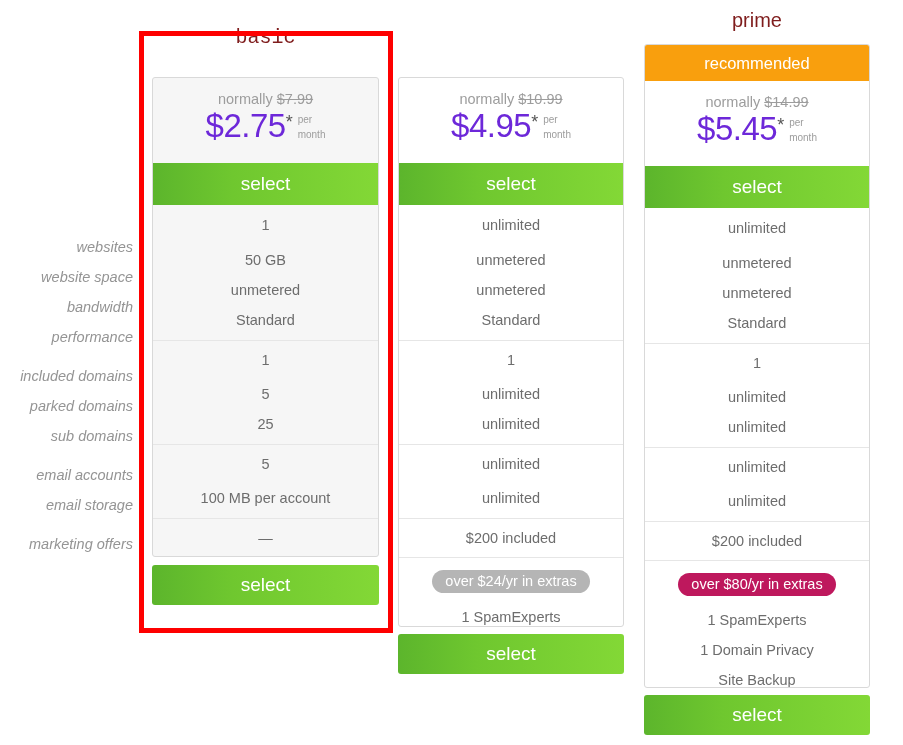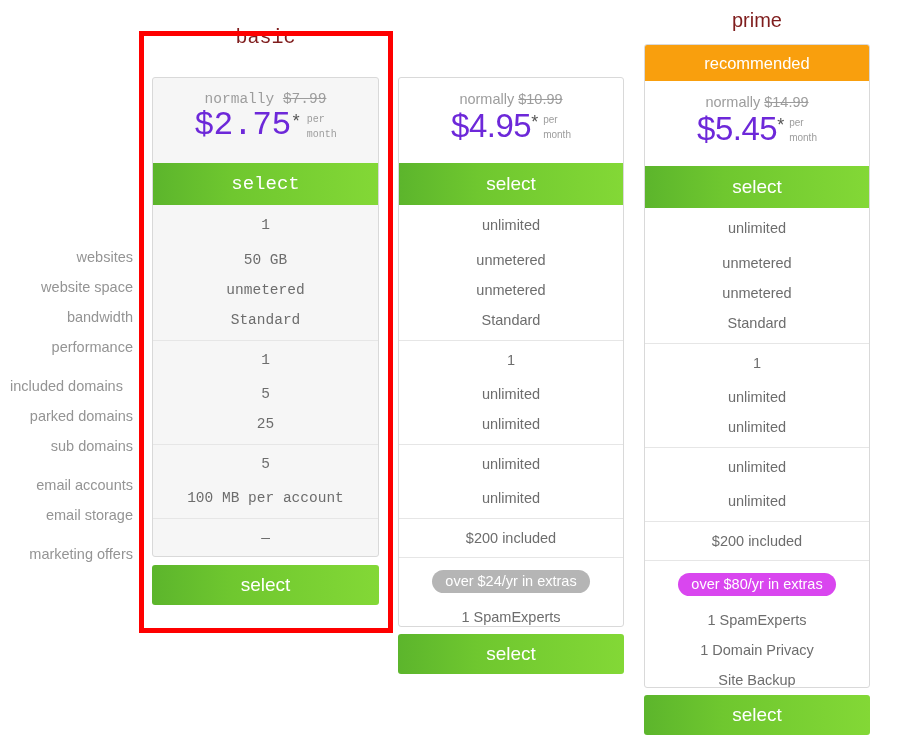--- a/index.html
+++ b/index.html
@@ -13,23 +13,24 @@
     position: relative;
     font-family: "Liberation Sans", sans-serif;
     overflow: hidden;
     -webkit-font-smoothing: antialiased;
   }
 
   
   #labels {
     position: absolute;
     left: 0;
-    top: 18px;
+    top: 8px;
     width: 133px;
     height: 681px;
+    font-style: italic;
   }
   .row-label {
     position: absolute;
     right: 0;
     width: 133px;
     text-align: right;
     color: #949494;
     font-size: 14.5px;
     font-weight: 400;
     line-height: 16px;
@@ -156,50 +157,50 @@
     display: inline-block;
     color: #ffffff;
     font-size: 14.5px;
     line-height: 23px;
     height: 23px;
     padding: 0 13px;
     border-radius: 12px;
     vertical-align: middle;
   }
   .pill.gray { background: #b5b5b5; }
-  .pill.blue { background: #d946ef; text-align: right; }
+  .pill.blue { background: #be185d; text-align: right; }
 
   
   #highlight {
     position: absolute;
     border: 5px solid #fe0000;
     box-sizing: border-box;
     pointer-events: none;
   }
 </style>
 </head>
 <body>
 
 <div id="labels">
   <div class="row-label" style="top:231px;">websites</div>
   <div class="row-label" style="top:261px;">website space</div>
   <div class="row-label" style="top:291px;">bandwidth</div>
   <div class="row-label" style="top:321px;">performance</div>
-  <div class="row-label" style="top:360px;text-align:center;">included domains</div>
+  <div class="row-label" style="top:360px;">included domains</div>
   <div class="row-label" style="top:390px;">parked domains</div>
   <div class="row-label" style="top:420px;">sub domains</div>
   <div class="row-label" style="top:459px;">email accounts</div>
   <div class="row-label" style="top:489px;">email storage</div>
   <div class="row-label" style="top:528px;">marketing offers</div>
 </div>
 
 <div class="plan-col" id="col-basic" style="left:152px; width:227px;">
   <div class="plan-title" style="margin-top:26px;font-family:Liberation Mono, monospace;">basic</div>
 
-  <div class="card gray" style="top:77px; width:227px; height:480px;font-family:Liberation Mono, monospace;">
+  <div class="card gray" style="top:77px; width:227px; height:480px;">
     <div class="price-box" style="height:85px;">
       <div class="normally">
         <span>normally</span>
         <span class="old">$7.99</span>
       </div>
       <div class="price-line">
         <span class="price-amount">$2.75</span><span class="price-star">*</span><span class="price-per"><span>per</span><br><span>month</span></span>
       </div>
     </div>
 

